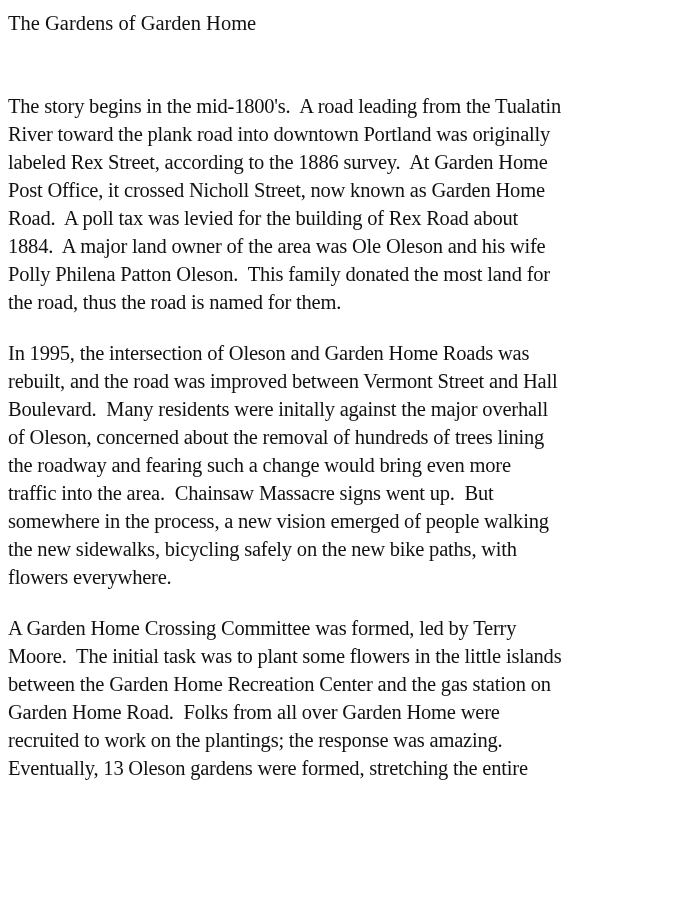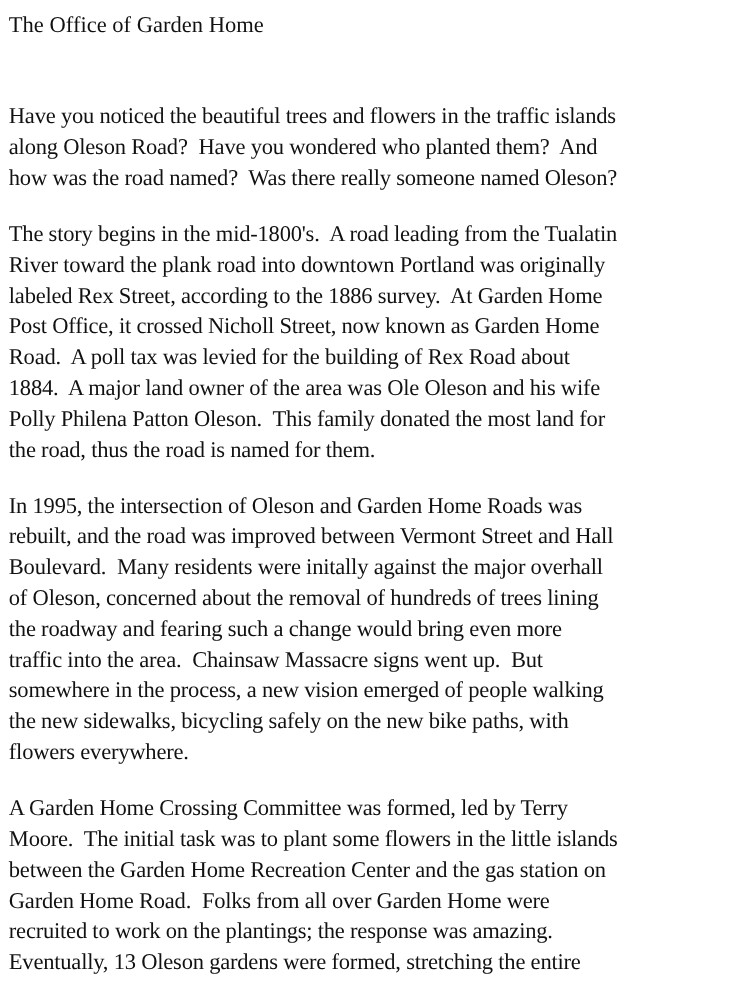--- a/index.html
+++ b/index.html
@@ -33,25 +33,22 @@
     line-height: 28px;
     margin: 0 0 23px 0;
     white-space: pre-wrap;
     letter-spacing: -0.2px;
   }
 </style>
 </head>
 <body>
 
 <div class="page">
-  <h1 class="doc-title">The Office of Garden Home</h1>
+  <h1 class="doc-title">The Gardens of Garden Home</h1>
 
-  <p class="doc-paragraph">Have you noticed the beautiful trees and flowers in the traffic islands
-along Oleson Road?  Have you wondered who planted them?  And
-how was the road named?  Was there really someone named Oleson?</p>
 
   <p class="doc-paragraph">The story begins in the mid-1800's.  A road leading from the Tualatin
 River toward the plank road into downtown Portland was originally
 labeled Rex Street, according to the 1886 survey.  At Garden Home
 Post Office, it crossed Nicholl Street, now known as Garden Home
 Road.  A poll tax was levied for the building of Rex Road about
 1884.  A major land owner of the area was Ole Oleson and his wife
 Polly Philena Patton Oleson.  This family donated the most land for
 the road, thus the road is named for them.</p>
 

